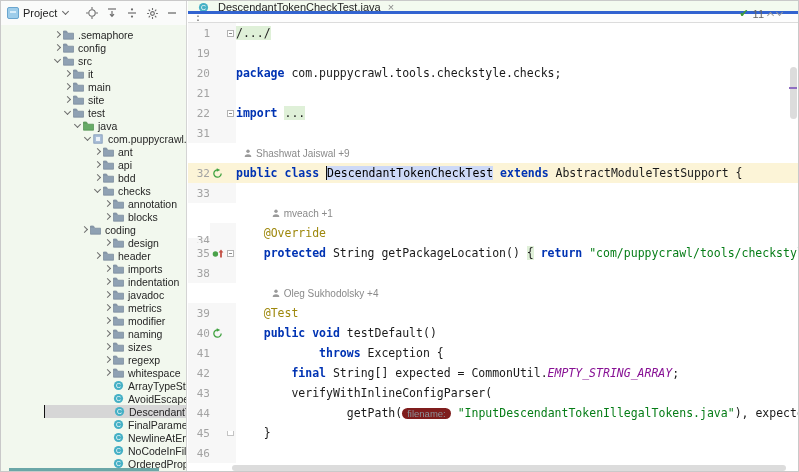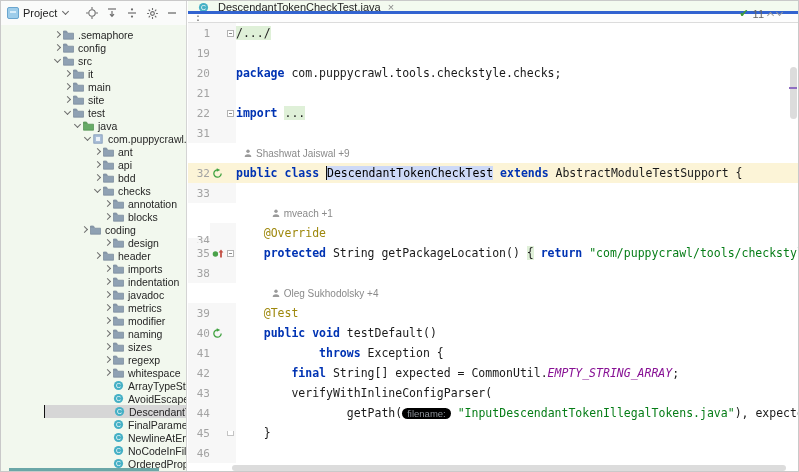--- a/index.html
+++ b/index.html
@@ -66,21 +66,21 @@
   .foldbox::after { content:""; position:absolute; left:1px; right:1px; top:2px; height:1px; background:#8a8a8a; }
   .fold-end { width:7px; height:5px; border:1px solid #c4c4c4; border-top:none; background:#fff; }
   .code-text { flex:1; overflow:hidden; }
   .kw  { color:#0033b3; font-weight:600; }
   .pl  { color:#1a1a1a; }
   .str { color:#067d17; }
   .ann { color:#9e880d; }
   .fld { color:#871094; font-style:italic; }
   .foldtxt { background:#dff0d8; color:#1f1f1f; }
   .sel { background:#cdd9f7; border-left:1px solid #111; }
-  .hint { background:#000000; color:#8d9299; border-radius:8px; padding:0 5px;
+  .hint { background:#7f1d1d; color:#8d9299; border-radius:8px; padding:0 5px;
     font-family:"Liberation Sans", sans-serif; font-size:9.5px; }
   .inlay-row { display:flex; align-items:center; height:20px; font-size:10px; color:#8a8a8a; gap:4px; }
   .inlay-row .lead { width:48px; flex:none; align-self:stretch; }
   
   .inspections { position:absolute; right:16px; top:6px; display:flex; align-items:center;
     gap:4px; font-size:11px; color:#666; }
   .insp-check { color:#3f9c35; font-size:11px; }
   .insp-chev { width:5px; height:5px; border-right:1.2px solid #9a9a9a; border-bottom:1.2px solid #9a9a9a;
     display:inline-block; }
   .insp-chev.up { transform:rotate(-135deg); margin-top:3px; }

